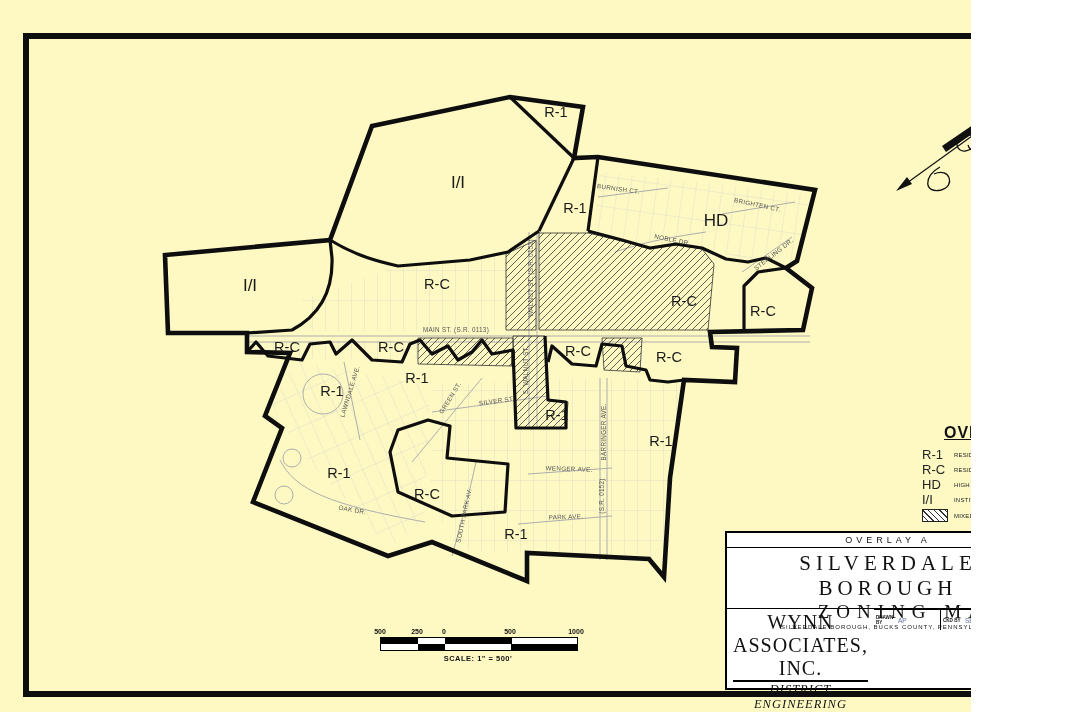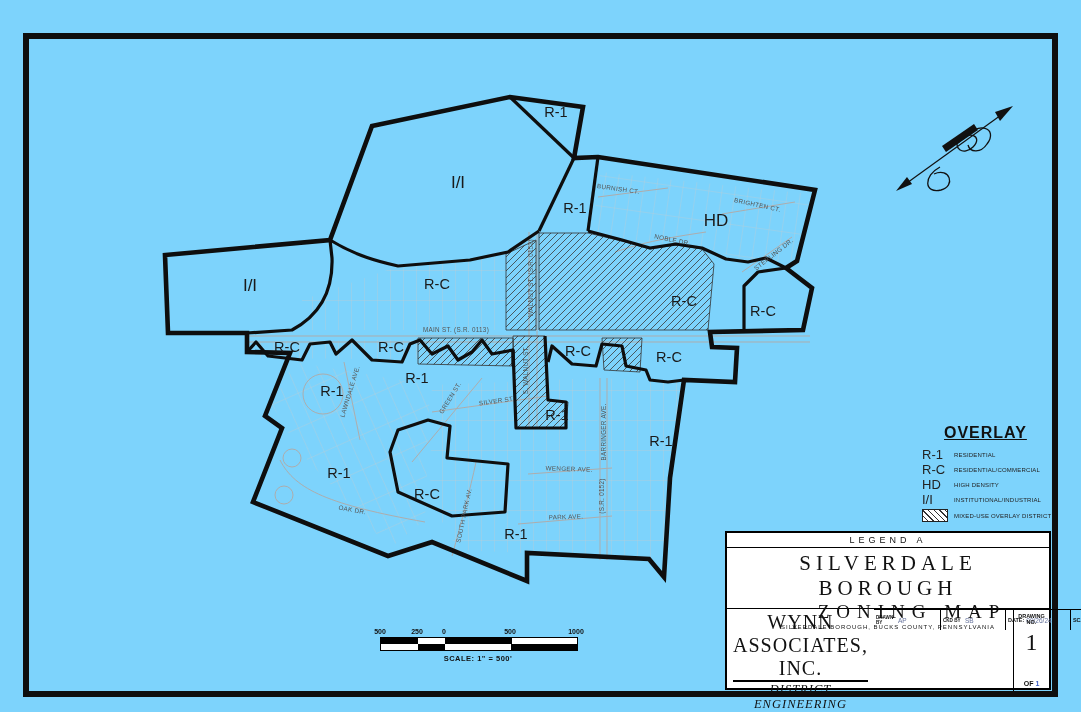--- a/index.html
+++ b/index.html
@@ -1,16 +1,16 @@
 <!DOCTYPE html>
 <html><head>
 <meta charset="utf-8">
 <style>
   html,body{margin:0;padding:0;background:#fff;}
-  .sheet{position:relative;width:1081px;height:712px;background:#7dd3fc;overflow:hidden;
+  .sheet{position:relative;width:971px;height:712px;background:#fef9c3;overflow:hidden;
          font-family:"Liberation Sans", sans-serif;color:#111;}
   .frame{position:absolute;left:23px;top:33px;width:1035px;height:664px;border:6px solid #0e0e0e;box-sizing:border-box;}
   svg{position:absolute;left:0;top:0;}
   
   .legend{position:absolute;left:922px;top:424px;width:136px;}
   .legend h3{margin:0 0 7px 22px;font-size:16px;letter-spacing:1px;text-decoration:underline;font-weight:bold;}
   .lg-row{display:flex;align-items:center;margin:0 0 3px 0;line-height:12px;}
   .lg-code{width:32px;font-size:13px;color:#222;flex:0 0 32px;}
   .lg-desc{font-size:6px;color:#222;letter-spacing:.2px;}
   .lg-swatch{width:26px;height:13px;border:1px solid #222;box-sizing:border-box;margin-right:6px;flex:0 0 26px;
@@ -219,21 +219,21 @@
       <div class="sb-cell" style="left:130px;top:0;width:66px;background:#fff;border-left:1px solid #000;box-sizing:border-box"></div>
       <div class="sb-cell" style="left:0;top:6px;width:37px;background:#fff"></div>
       <div class="sb-cell" style="left:37px;top:6px;width:27px;background:#000"></div>
       <div class="sb-cell" style="left:64px;top:6px;width:66px;background:#fff"></div>
       <div class="sb-cell" style="left:130px;top:6px;width:66px;background:#000"></div>
     </div>
     <div class="sb-cap">SCALE: 1" = 500'</div>
   </div>
 
   <div class="tb">
-    <div class="tb-exhibit">LEGEND  A</div>
+    <div class="tb-exhibit">OVERLAY  A</div>
     <div class="tb-title">
       <div class="tb-t1">SILVERDALE  BOROUGH</div>
       <div class="tb-t2">ZONING  MAP</div>
       <div class="tb-sub">SILVERDALE BOROUGH, BUCKS COUNTY, PENNSYLVANIA</div>
     </div>
     <div class="tb-bottom">
       <div class="tb-left">
         <div class="tb-co">
           <span class="tb-co-name">WYNN ASSOCIATES, INC.</span>
           <span class="tb-co-tag">DISTRICT ENGINEERING SERVICES</span>

